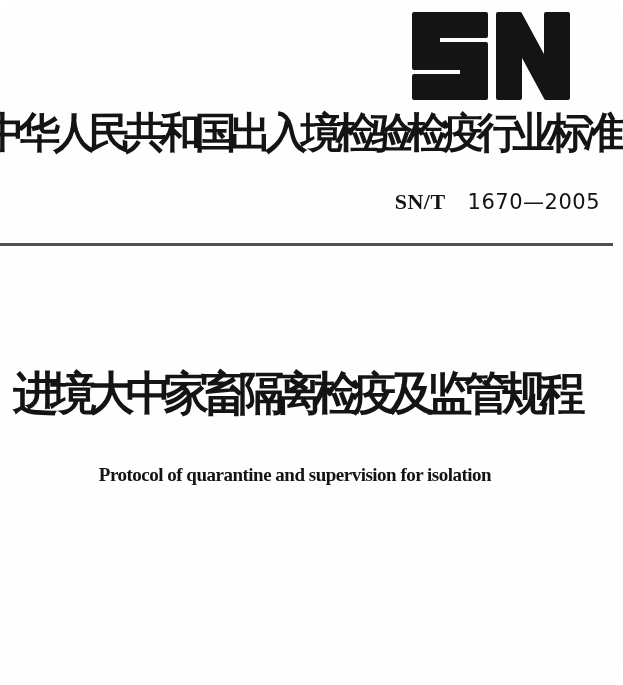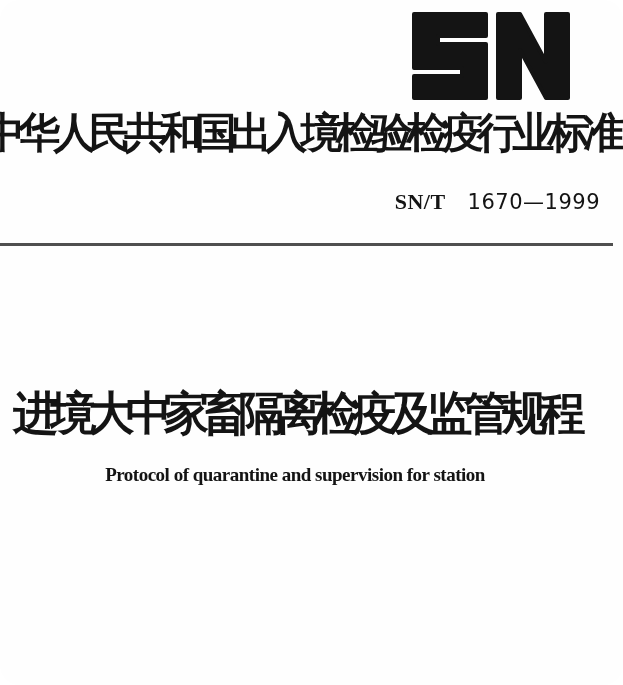--- a/index.html
+++ b/index.html
@@ -70,21 +70,21 @@
   .rule {
     position: absolute;
     top: 243px;
     left: 0;
     width: 613px;
     height: 3px;
     background: var(--rule);
   }
   .title-zh {
     position: absolute;
-    top: 390px;
+    top: 370px;
     left: 13px;
     white-space: nowrap;
     font-family: "DejaVu Sans", sans-serif;
     font-weight: 700;
     font-size: 46px;
     letter-spacing: -8.4px;
     line-height: 1;
     color: var(--ink);
   }
   .title-en {
@@ -111,24 +111,24 @@
     <svg width="158" height="88" viewBox="0 0 158 88" xmlns="http://www.w3.org/2000/svg">
       <polygon points="2,2 74,2 74,24 26,24 26,32 74,32 74,86 2,86 2,64 50,64 50,56 2,56" fill="#141414" stroke="#141414" stroke-width="4" stroke-linejoin="round"></polygon>
       <polygon points="86,2 108,2 134,50 134,2 156,2 156,86 134,86 108,38 108,86 86,86" fill="#141414" stroke="#141414" stroke-width="4" stroke-linejoin="round"></polygon>
     </svg>
   </div>
 
   <div class="standard-line">中华人民共和国出入境检验检疫行业标准</div>
 
   <div class="std-code">
     <span class="prefix">SN/T</span>
-    <span class="number">1670—1999</span>
+    <span class="number">1670—2005</span>
   </div>
 
   <div class="rule"></div>
 
   <div class="title-zh">进境大中家畜隔离检疫及监管规程</div>
 
   <div class="title-en">
-    <div>Protocol of quarantine and supervision for station</div>
+    <div>Protocol of quarantine and supervision for isolation</div>
   </div>
 
 </div>
 
 </body></html>

